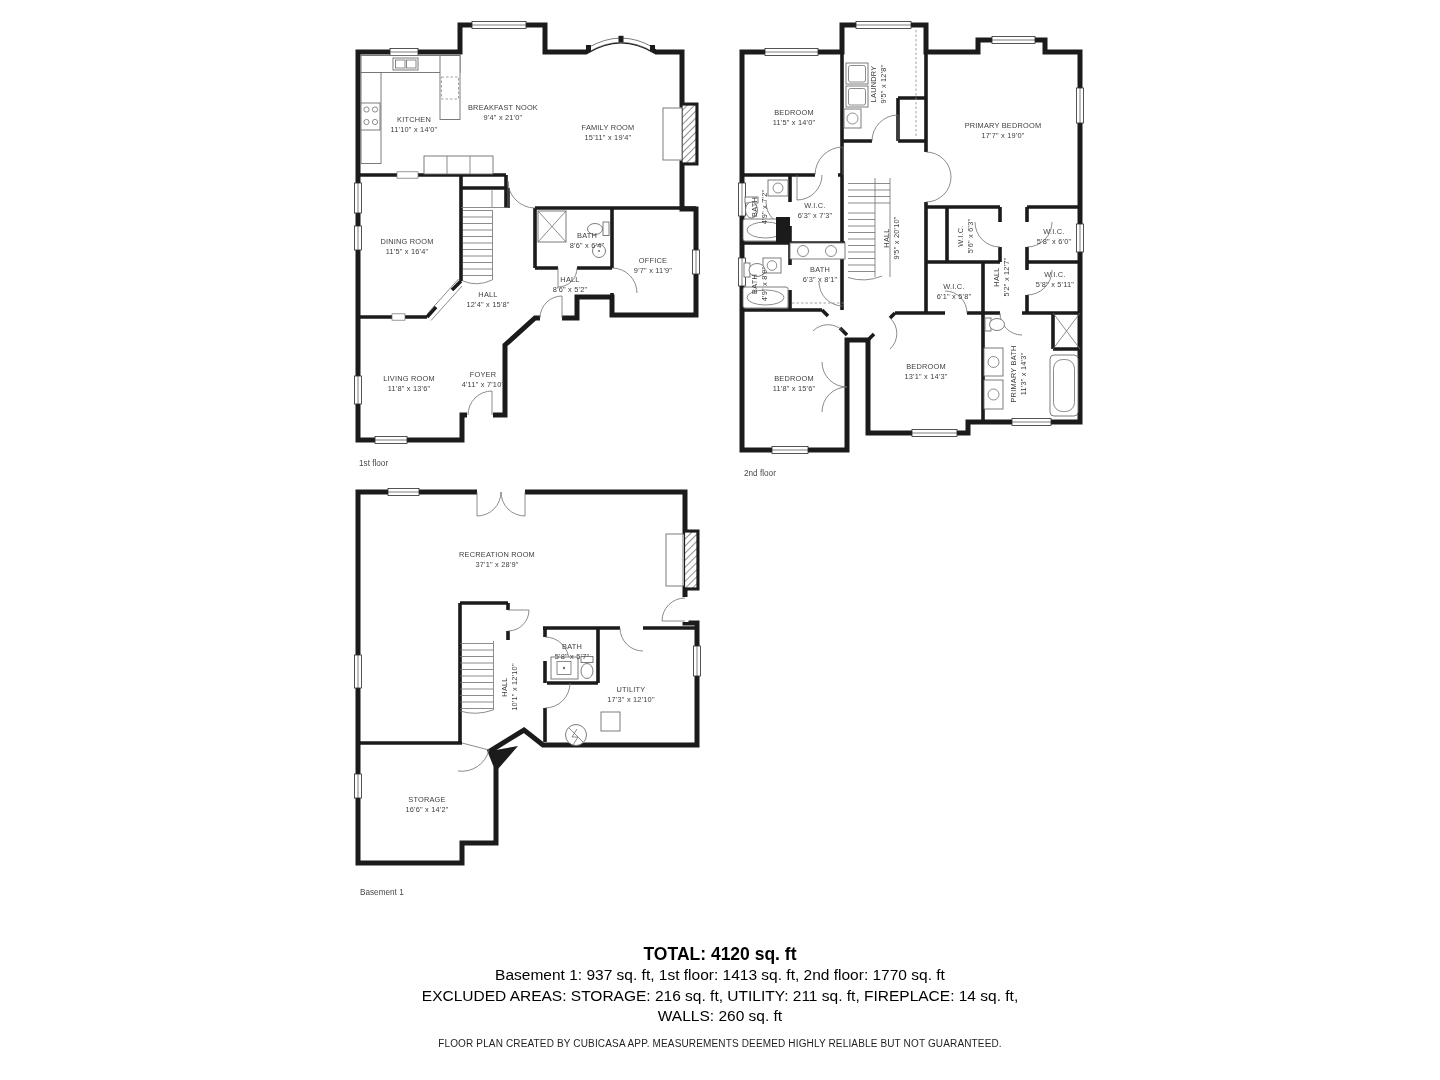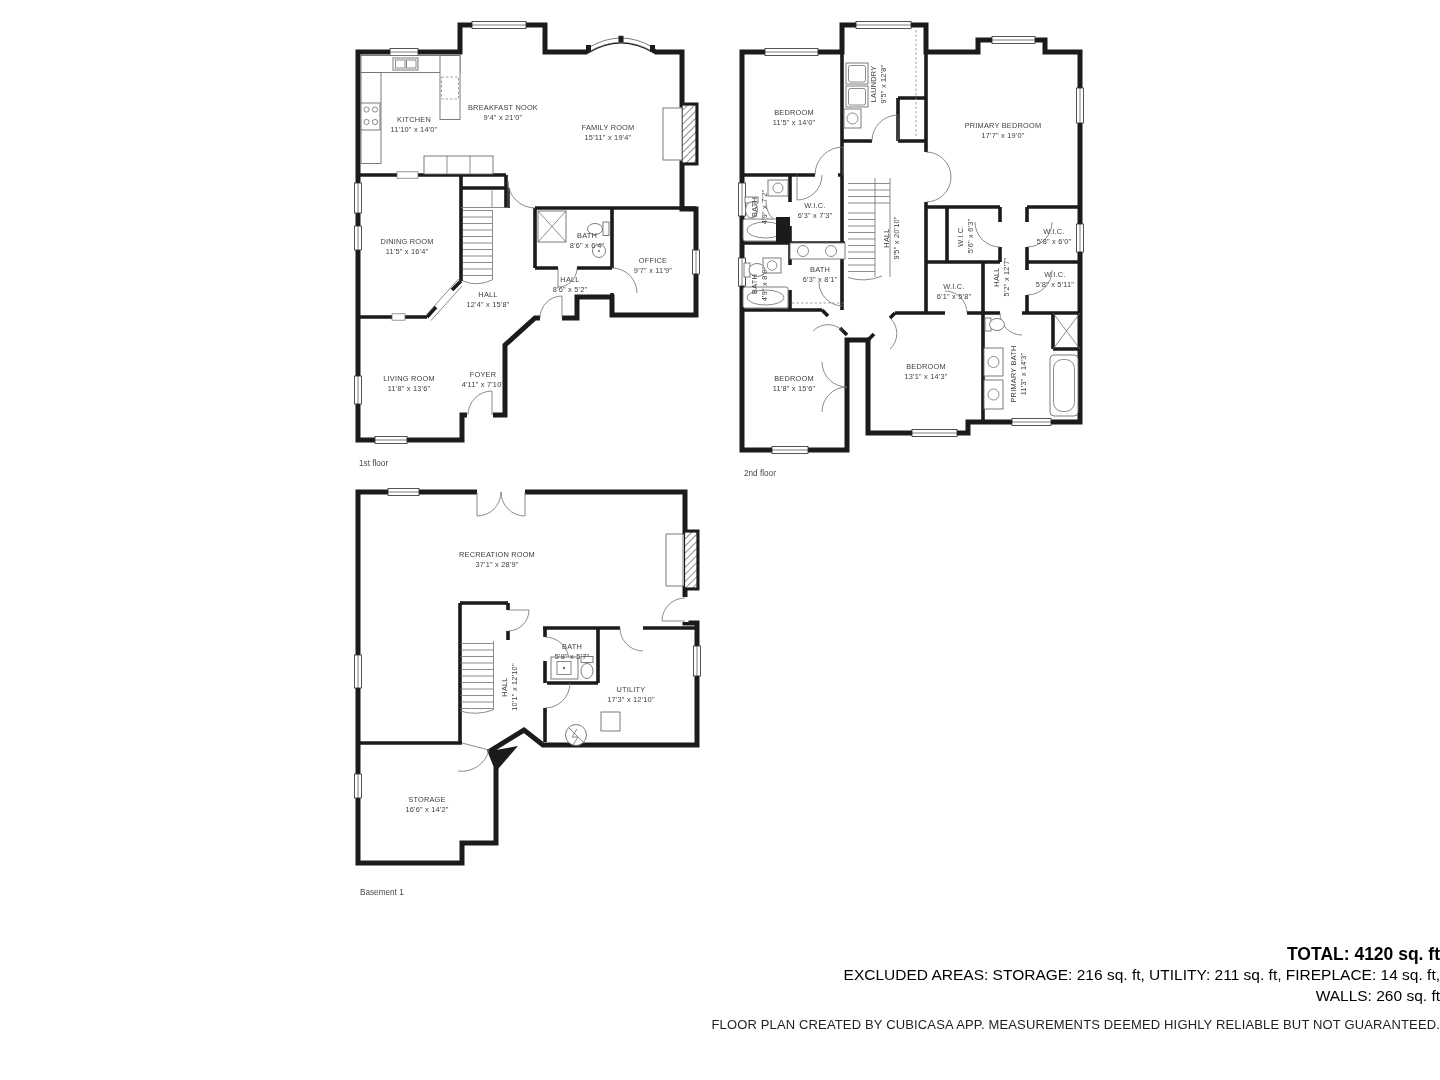--- a/index.html
+++ b/index.html
@@ -15,24 +15,24 @@
   .win{fill:#fff;stroke:#2a2a2a;stroke-width:.8;}
   .wline{fill:none;stroke:#2a2a2a;stroke-width:.6;}
   .gap{fill:#fff;stroke:none;}
   .case{fill:#fff;stroke:#6e6e6e;stroke-width:.7;}
   .dash{fill:none;stroke:#8a8a8a;stroke-width:.8;stroke-dasharray:2.5 2;}
   .solid{fill:#1b1b1b;stroke:none;}
   .hatch{fill:url(#hatchp);stroke:#1b1b1b;stroke-width:1.2;}
   .rname,.rdim{font-family:"Liberation Sans",sans-serif;font-size:7.4px;fill:#3d3d3d;text-anchor:middle;letter-spacing:.2px;}
   .floorlbl{font-family:"Liberation Sans",sans-serif;font-size:8.2px;fill:#4a4a4a;}
   
-  .summary{position:absolute;top:944px;left:0;width:100%;text-align:right;color:#000;}
+  .summary{position:absolute;top:944px;left:0;width:100%;text-align:center;color:#000;}
   .summary .total{font-size:17.5px;font-weight:bold;line-height:21px;}
   .summary .line{font-size:15.5px;line-height:20.5px;}
-  .summary .disclaimer{font-size:13px;margin-top:11px;color:#1f1f1f;letter-spacing:.15px;}
+  .summary .disclaimer{font-size:10px;margin-top:11px;color:#1f1f1f;letter-spacing:.15px;}
 </style>
 </head>
 <body>
 
 <div class="page">
 <svg class="plans" width="1440" height="940" viewBox="0 0 1440 940">
   <defs>
     <pattern id="hatchp" width="5" height="5" patternUnits="userSpaceOnUse" patternTransform="rotate(45)">
       <rect width="5" height="5" fill="#fff"></rect>
       <line x1="0" y1="0" x2="0" y2="5" stroke="#555" stroke-width="1.3"></line>
@@ -367,17 +367,18 @@
     <g class="lbl" transform="translate(427,802)">
       <text class="rname">STORAGE</text>
       <text class="rdim" y="10">16'6" x 14'2"</text>
     </g>
     <text class="floorlbl" x="360" y="895">Basement 1</text>
   </g>
 </svg>
 
   <div class="summary">
     <div class="total">TOTAL: 4120 sq. ft</div>
+    <div class="line">Basement 1: 937 sq. ft, 1st floor: 1413 sq. ft, 2nd floor: 1770 sq. ft</div>
     <div class="line">EXCLUDED AREAS: STORAGE: 216 sq. ft, UTILITY: 211 sq. ft, FIREPLACE: 14 sq. ft,</div>
     <div class="line">WALLS: 260 sq. ft</div>
     <div class="disclaimer">FLOOR PLAN CREATED BY CUBICASA APP. MEASUREMENTS DEEMED HIGHLY RELIABLE BUT NOT GUARANTEED.</div>
   </div>
 </div>
 
 </body></html>

